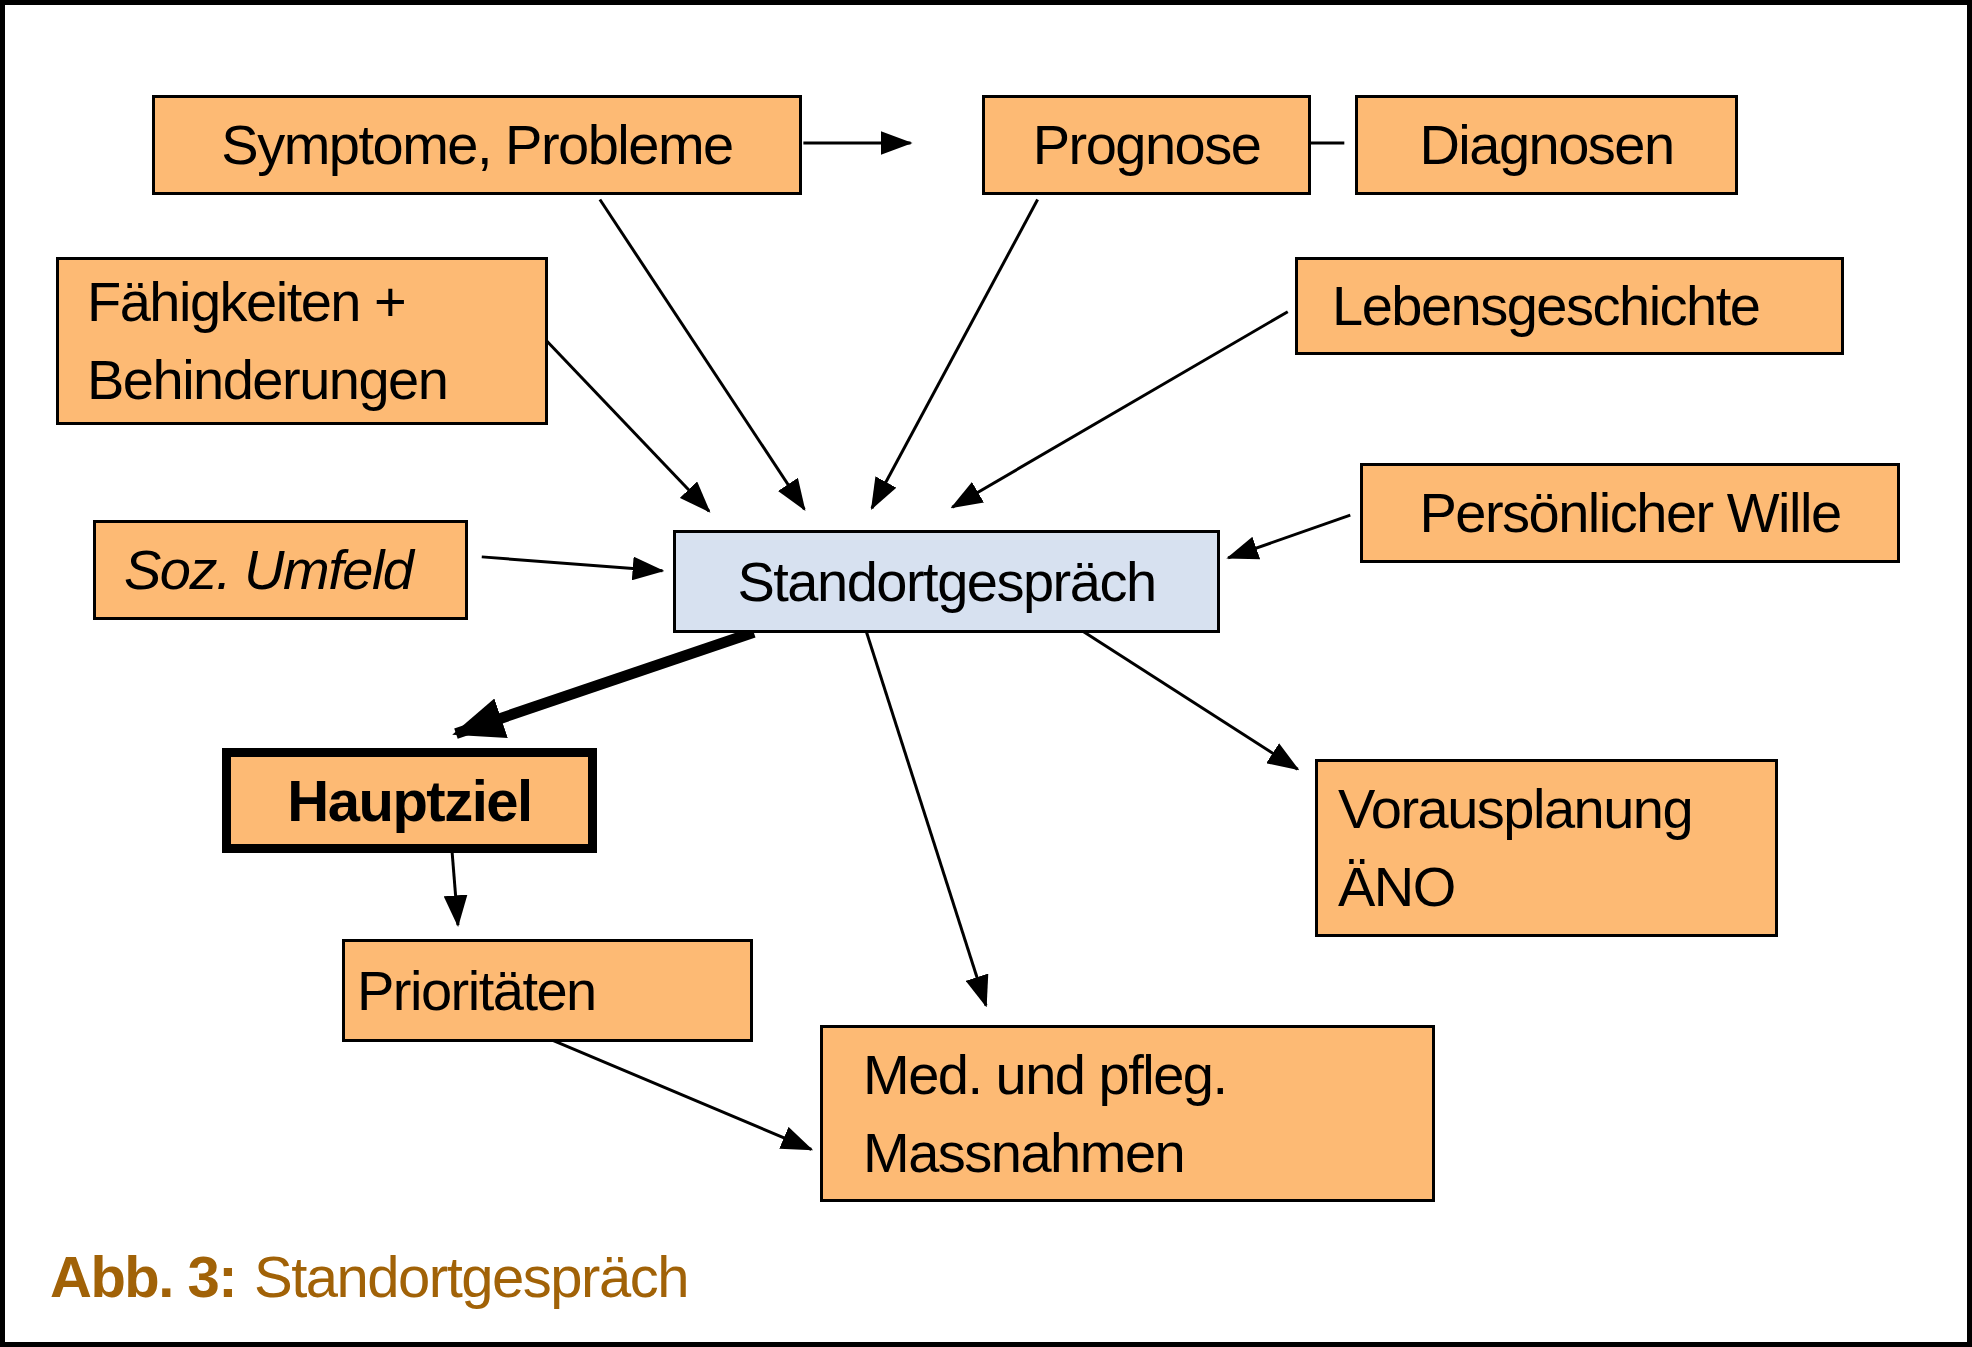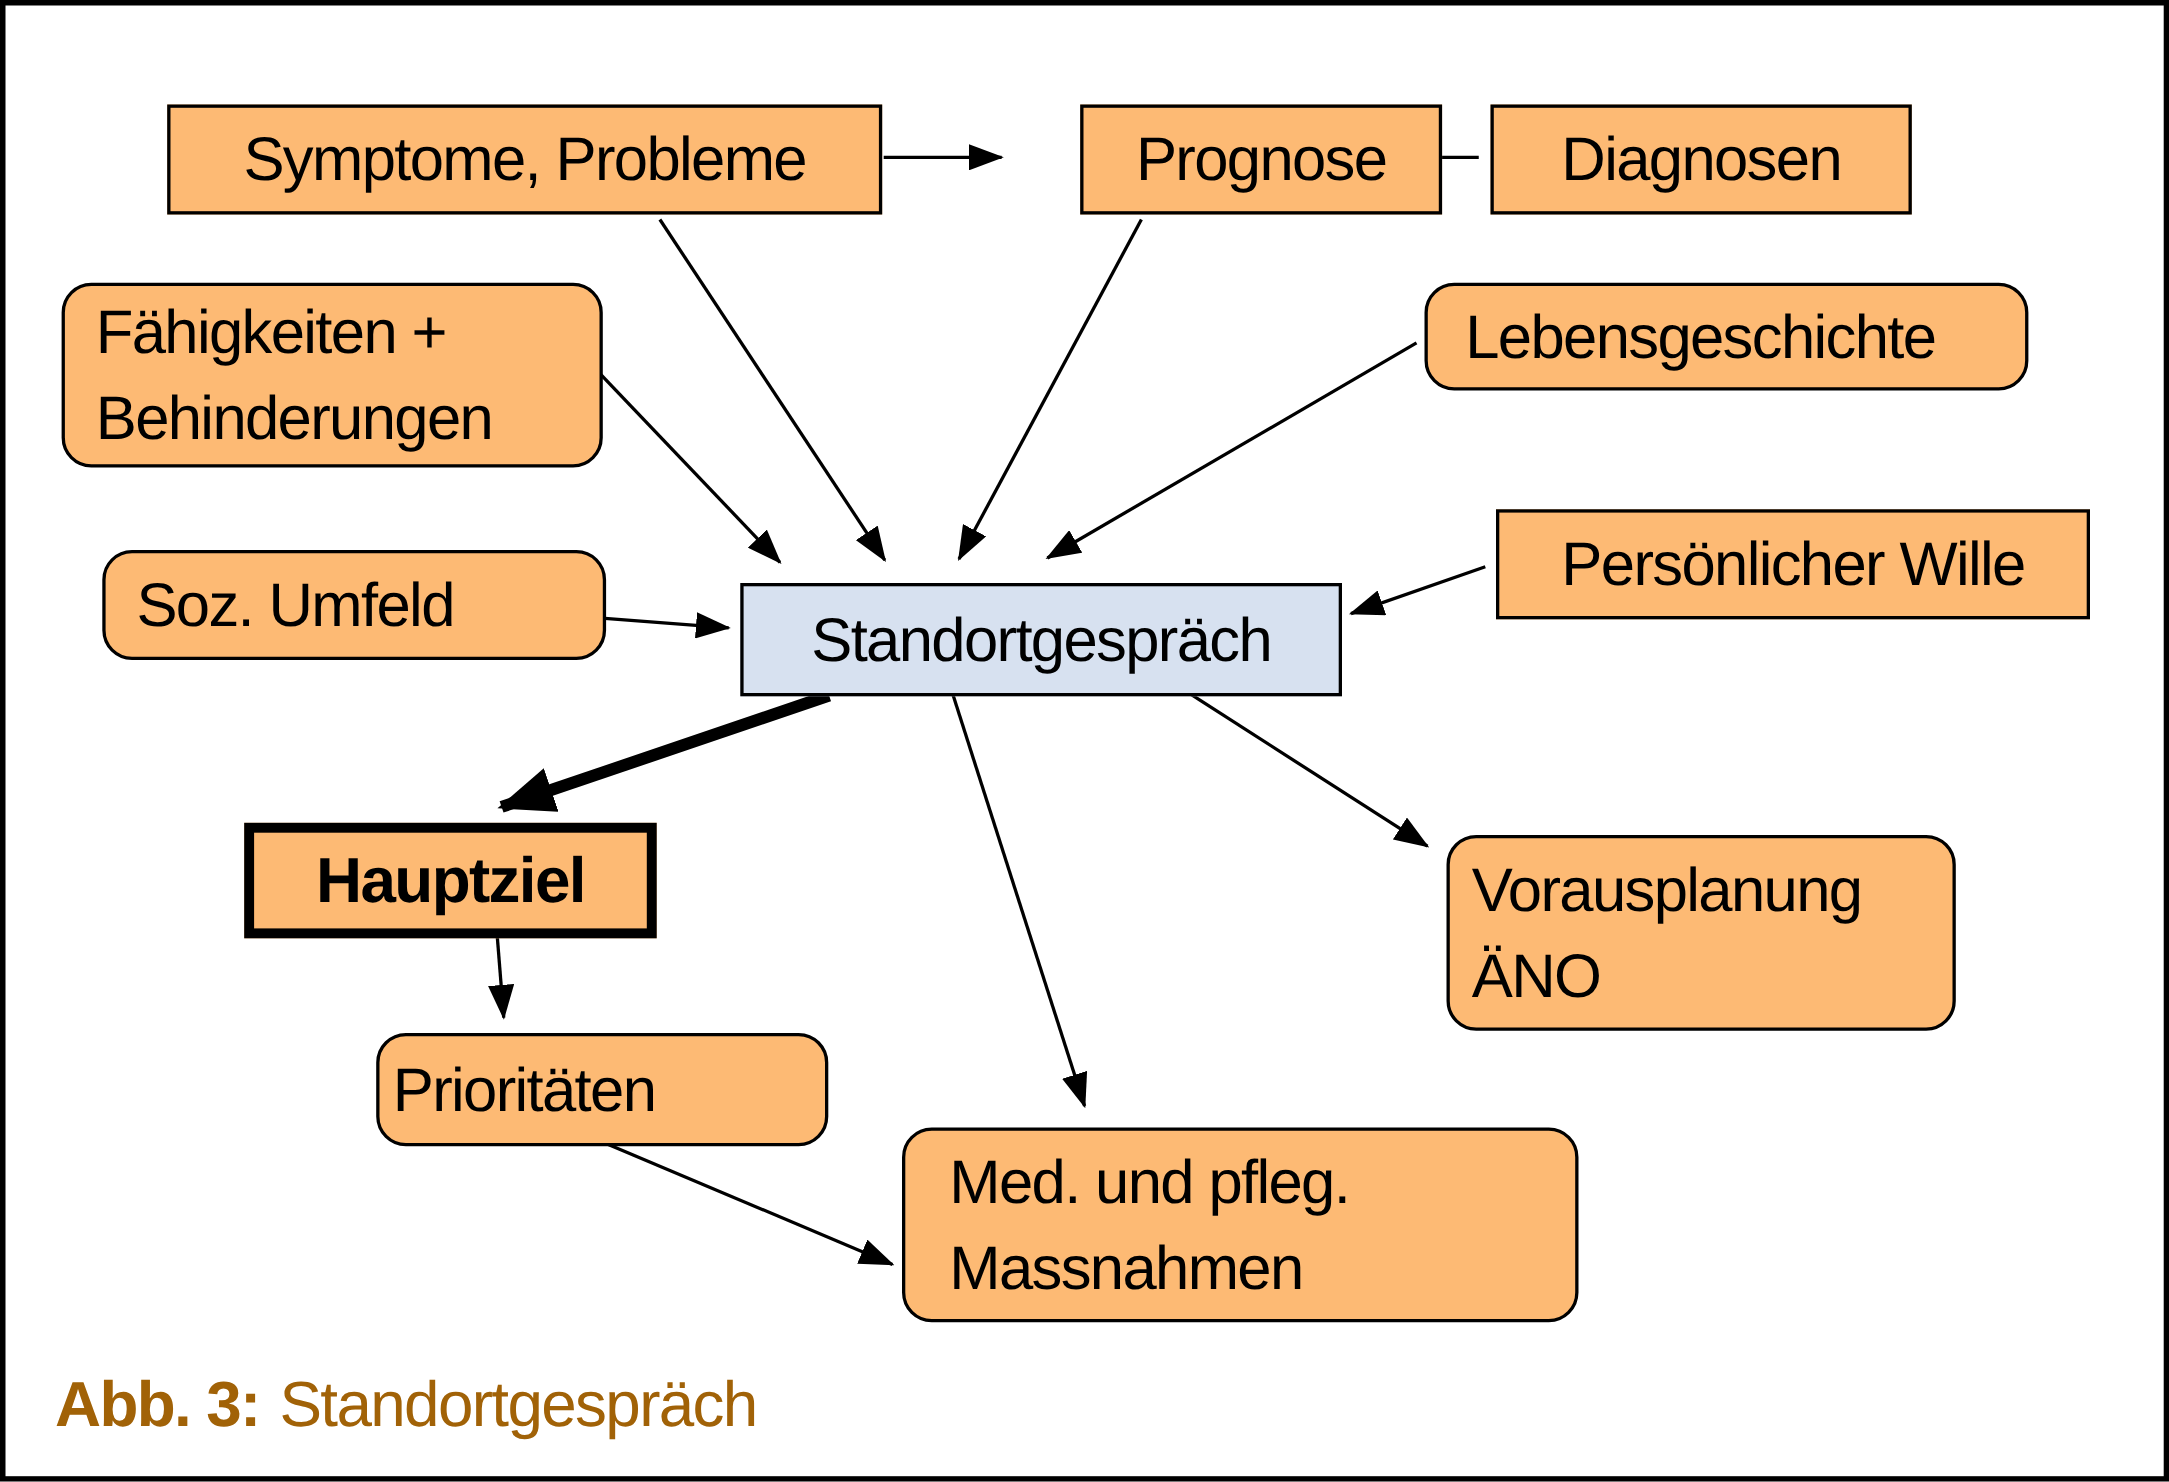--- a/index.html
+++ b/index.html
@@ -34,37 +34,36 @@
     letter-spacing: -1.5px;
     line-height: 78px;
     display: flex;
     align-items: center;
     justify-content: center;
     text-align: left;
     white-space: pre-line;
   }
   .node.left {
     justify-content: flex-start;
-    border-radius: 27px;
   }
   .node.highlight {
     background: #d7e1f0;
   }
   .node.emphasis {
     border-width: 9px;
     font-weight: bold;
     font-size: 58px;
   }
   
   #n-symptome        { left: 147px;  top: 90px;   width: 650px; height: 100px; }
   #n-prognose        { left: 977px;  top: 90px;   width: 329px; height: 100px; }
   #n-diagnosen       { left: 1350px; top: 90px;   width: 383px; height: 100px; }
   #n-faehigkeiten    { left: 51px;   top: 252px;  width: 492px; height: 168px; padding-left: 28px; }
   #n-lebensgeschichte{ left: 1290px; top: 252px;  width: 549px; height: 98px;  padding-left: 34px; }
-  #n-soz             { left: 88px;   top: 495px;  width: 458px; height: 100px; padding-left: 28px; }
+  #n-soz             { left: 88px;   top: 515px;  width: 375px; height: 100px; padding-left: 28px; font-style: italic; }
   #n-standort        { left: 668px;  top: 525px;  width: 547px; height: 103px; }
   #n-pers            { left: 1355px; top: 458px;  width: 540px; height: 100px; }
   #n-hauptziel       { left: 217px;  top: 743px;  width: 375px; height: 105px; }
   #n-vorausplanung   { left: 1310px; top: 754px;  width: 463px; height: 178px; padding-left: 20px; }
   #n-prioritaeten    { left: 337px;  top: 934px;  width: 411px; height: 103px; padding-left: 12px; }
   #n-massnahmen      { left: 815px;  top: 1020px; width: 615px; height: 177px; padding-left: 40px; }
 
   .caption {
     position: absolute;
     left: 45px;

